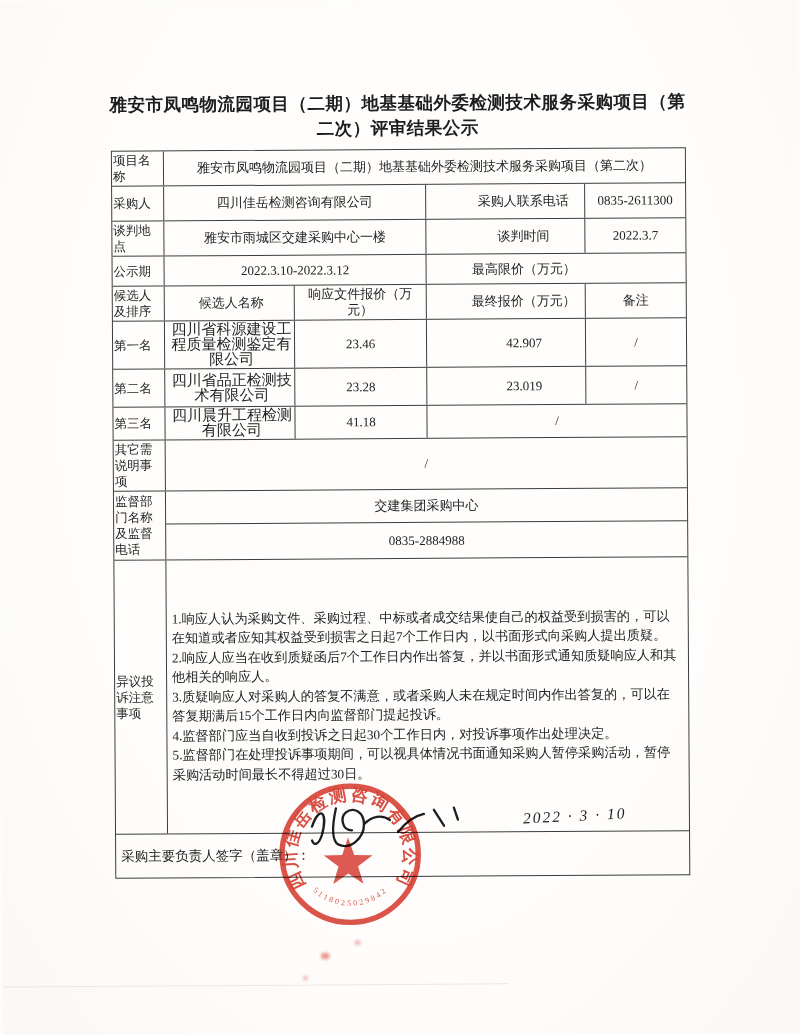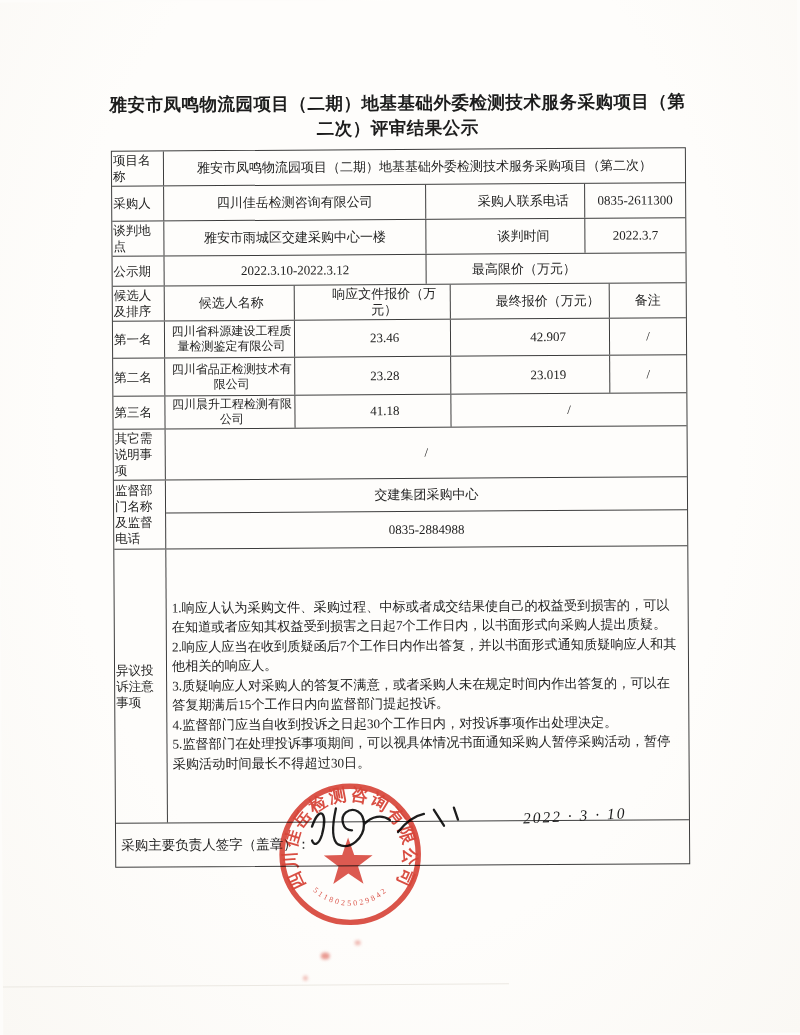--- a/index.html
+++ b/index.html
@@ -20,24 +20,24 @@
   .tbl{position:absolute;top:149px;left:113px;width:575px;
        border:1.3px solid #3d3d3d;box-sizing:border-box;font-size:13px;}
   .row{display:flex;border-bottom:1.1px solid #3d3d3d;box-sizing:border-box;}
   .row:last-child{border-bottom:none;}
   .cell{box-sizing:border-box;border-right:1.1px solid #3d3d3d;
         display:flex;align-items:center;justify-content:center;text-align:center;
         padding:1px 2px;line-height:16px;}
   .cell:last-child{border-right:none;}
   .lbl{flex:0 0 52px;justify-content:flex-start;text-align:left;padding:1px 1px;font-size:12.5px;line-height:16px;word-break:break-all;}
   .w262{flex:0 0 262px;} .w123{flex:0 0 123px;margin-left:36px;} .w130{flex:0 0 130px;padding-left:6px;}
-  .w132{flex:0 0 132px;margin-left:24px;} .fill{flex:1 1 auto;}
+  .w132{flex:0 0 132px;} .fill{flex:1 1 auto;}
   .h35{min-height:35px;} .h30{min-height:30px;} .h32{min-height:32px;}
   .h37{min-height:37px;} .h38{min-height:38px;} .h31{min-height:31px;}
-  .name-cell{font-size:12px;line-height:15px;}
+  .name-cell{font-size:15px;line-height:15px;}
   .sup-stack{flex:1 1 auto;display:flex;flex-direction:column;padding:0;border-right:none;align-items:stretch;}
   .sup-sub{flex:1;display:flex;align-items:center;justify-content:center;}
   .sup-sub.first{border-bottom:1.05px solid #3d3d3d;min-height:32px;}
   .sup-sub.second{min-height:35px;}
   .obj-row{height:274px;}
   .obj-cell{flex:1 1 auto;border-right:none;flex-direction:column;align-items:flex-start;
             justify-content:center;text-align:left;padding:6px 8px 6px 5px;
             font-size:13.2px;line-height:19.5px;}
   .obj-cell div{margin:0;}
   .sig-row{min-height:43px;}

